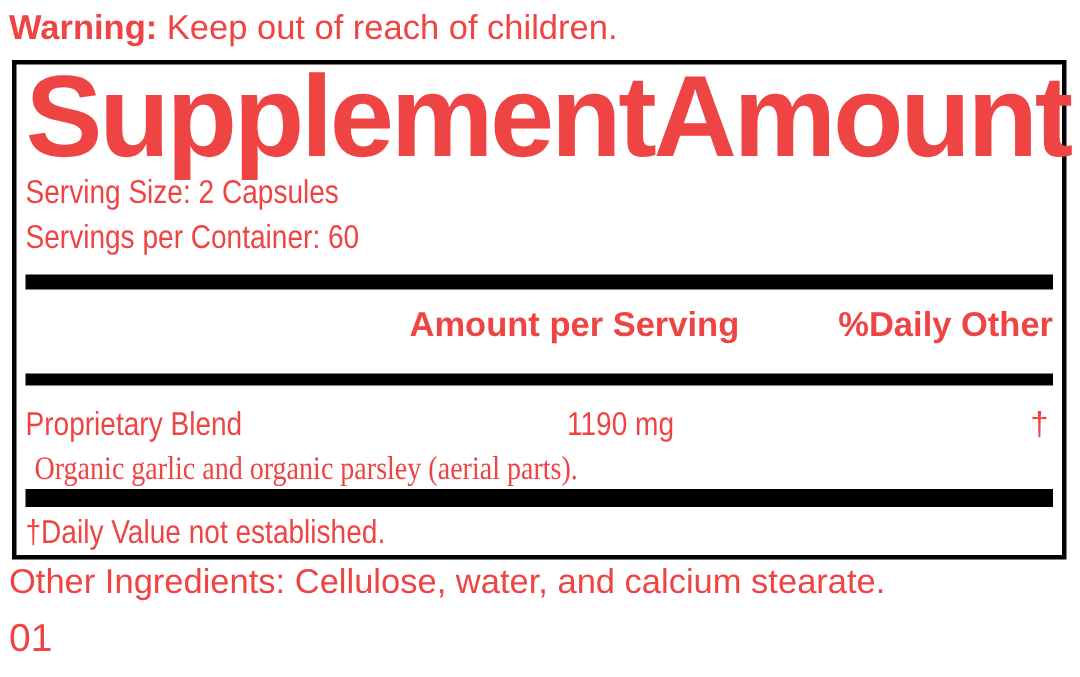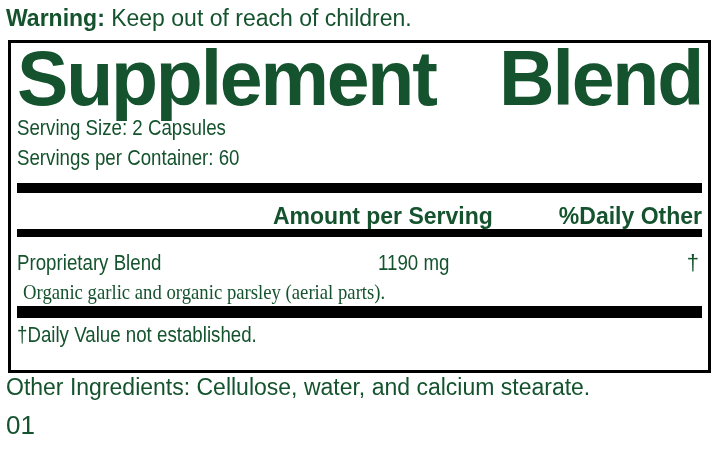--- a/index.html
+++ b/index.html
@@ -1,21 +1,21 @@
 <!DOCTYPE html>
 <html><head>
 <meta charset="utf-8">
 <style>
   html, body { margin: 0; padding: 0; background: #ffffff; }
   .page {
     position: relative;
     width: 720px;
     height: 451px;
     background: #ffffff;
-    color: #14532d;
+    color: #ef4444;
     font-family: "Liberation Sans", sans-serif;
     overflow: hidden;
   }
 
   
   .cnd {
     display: inline-block;
     transform: scaleX(0.85);
     transform-origin: 0 50%;
     white-space: nowrap;
@@ -60,21 +60,21 @@
   }
   .serving-line:first-of-type { margin-top: 6px; }
 
   .bar { background: #000000; }
   .bar-1 { height: 10px; margin-top: 10px; }
   .bar-2 { height: 8px; }
   .bar-3 { height: 12px; margin-top: 1px; }
 
   .header-row {
     position: relative;
-    height: 36px;
+    height: 56px;
     font-size: 23px;
     font-weight: bold;
   }
   .header-row .amount-h { position: absolute; left: 256px; line-height: 46px; white-space: nowrap; }
   .header-row .dv-h { position: absolute; right: 0; line-height: 46px; white-space: nowrap; }
 
   .ing-row {
     position: relative;
     margin-top: 13px;
     font-size: 22px;
@@ -122,21 +122,21 @@
 
   <div class="warning">
     <span class="w-label">Warning:</span>
     <span class="w-text">Keep out of reach of children.</span>
   </div>
 
   <div class="facts-box">
 
     <div class="title">
       <span>Supplement</span>
-      <span>Blend</span>
+      <span>Amount</span>
     </div>
 
     <div class="serving-line">
       <span class="cnd">Serving Size: 2 Capsules</span>
     </div>
     <div class="serving-line">
       <span class="cnd">Servings per Container: 60</span>
     </div>
 
     <div class="bar bar-1"></div>

